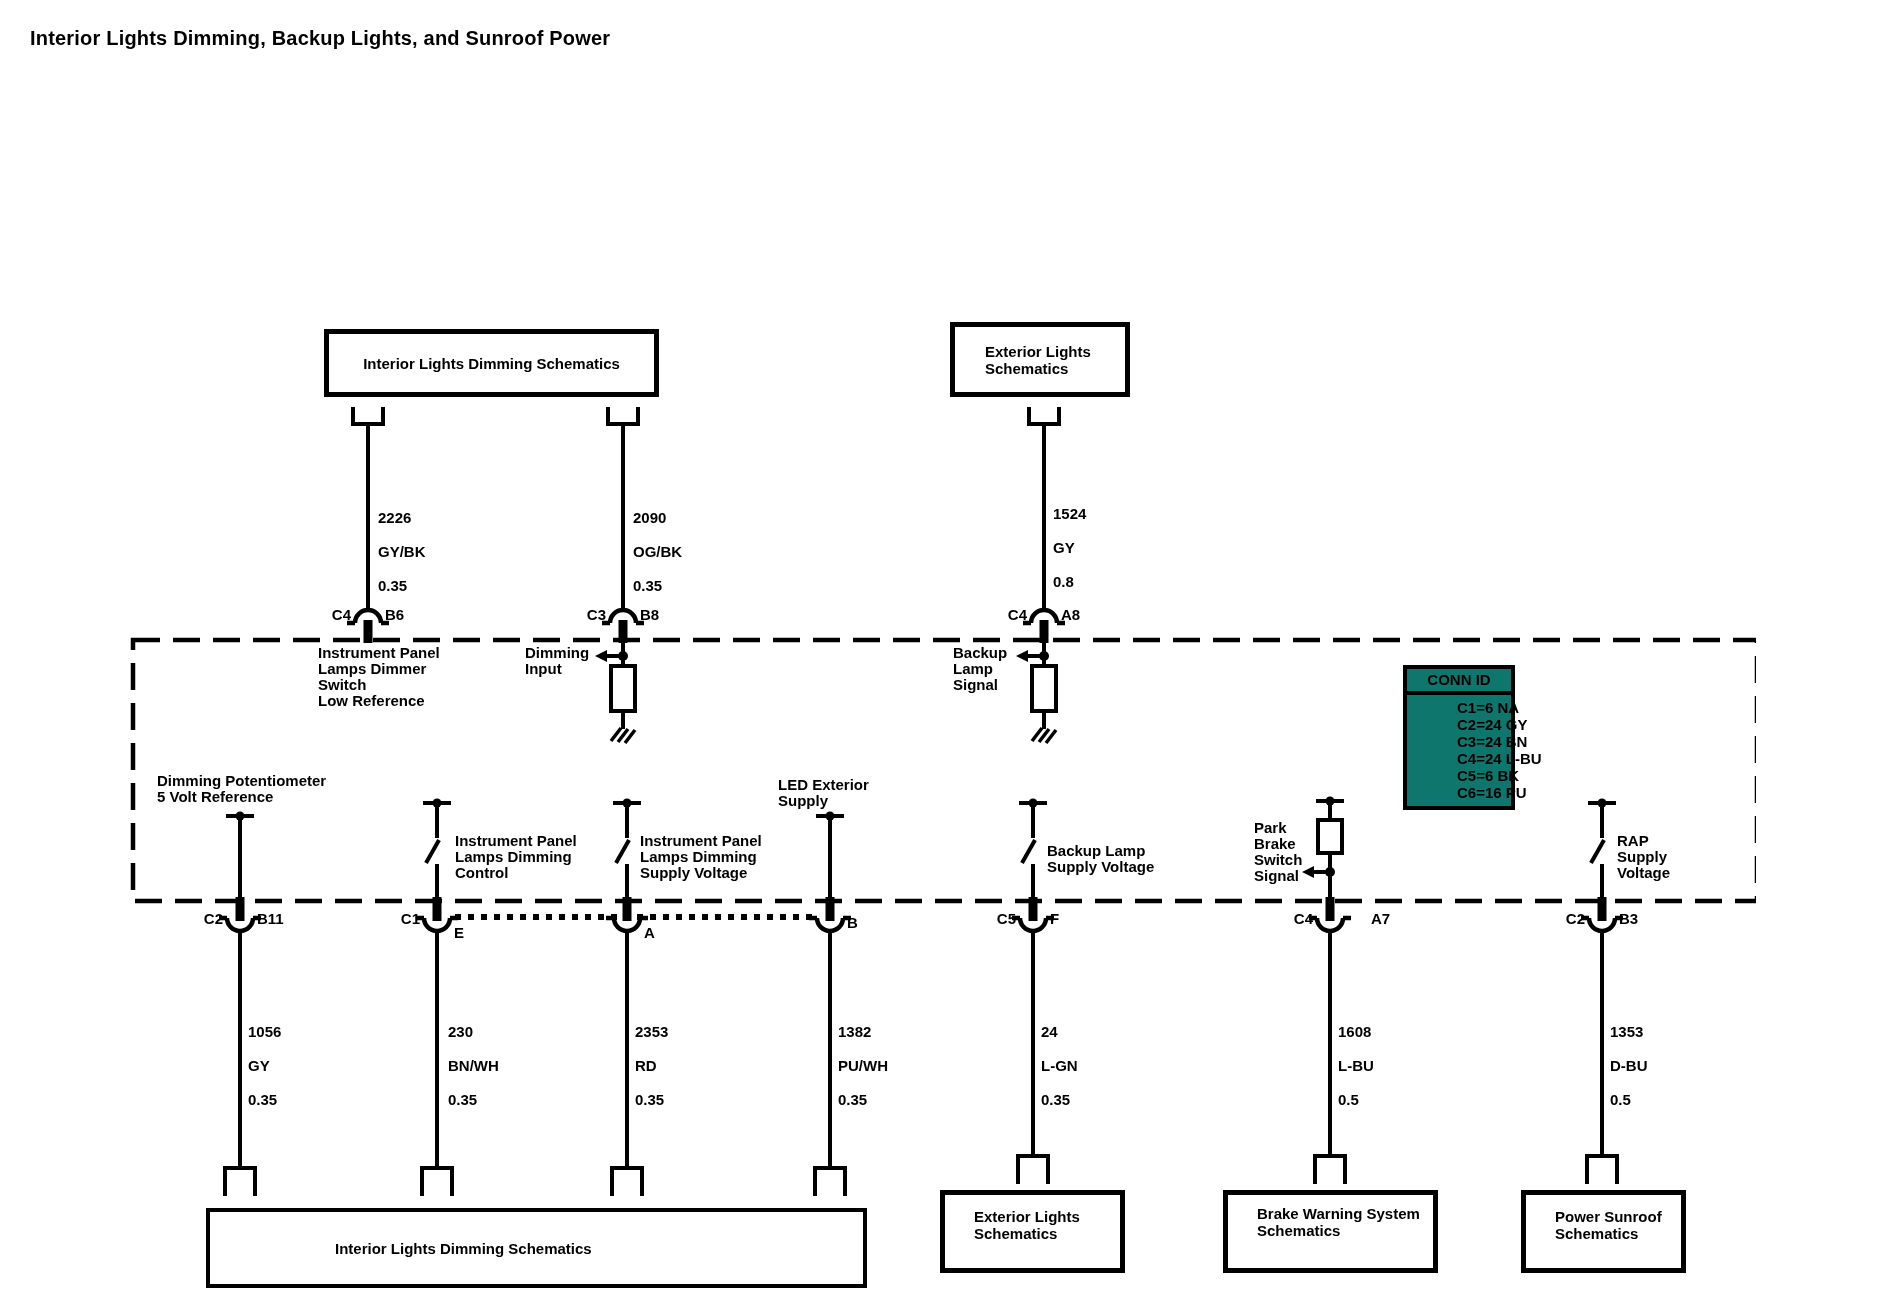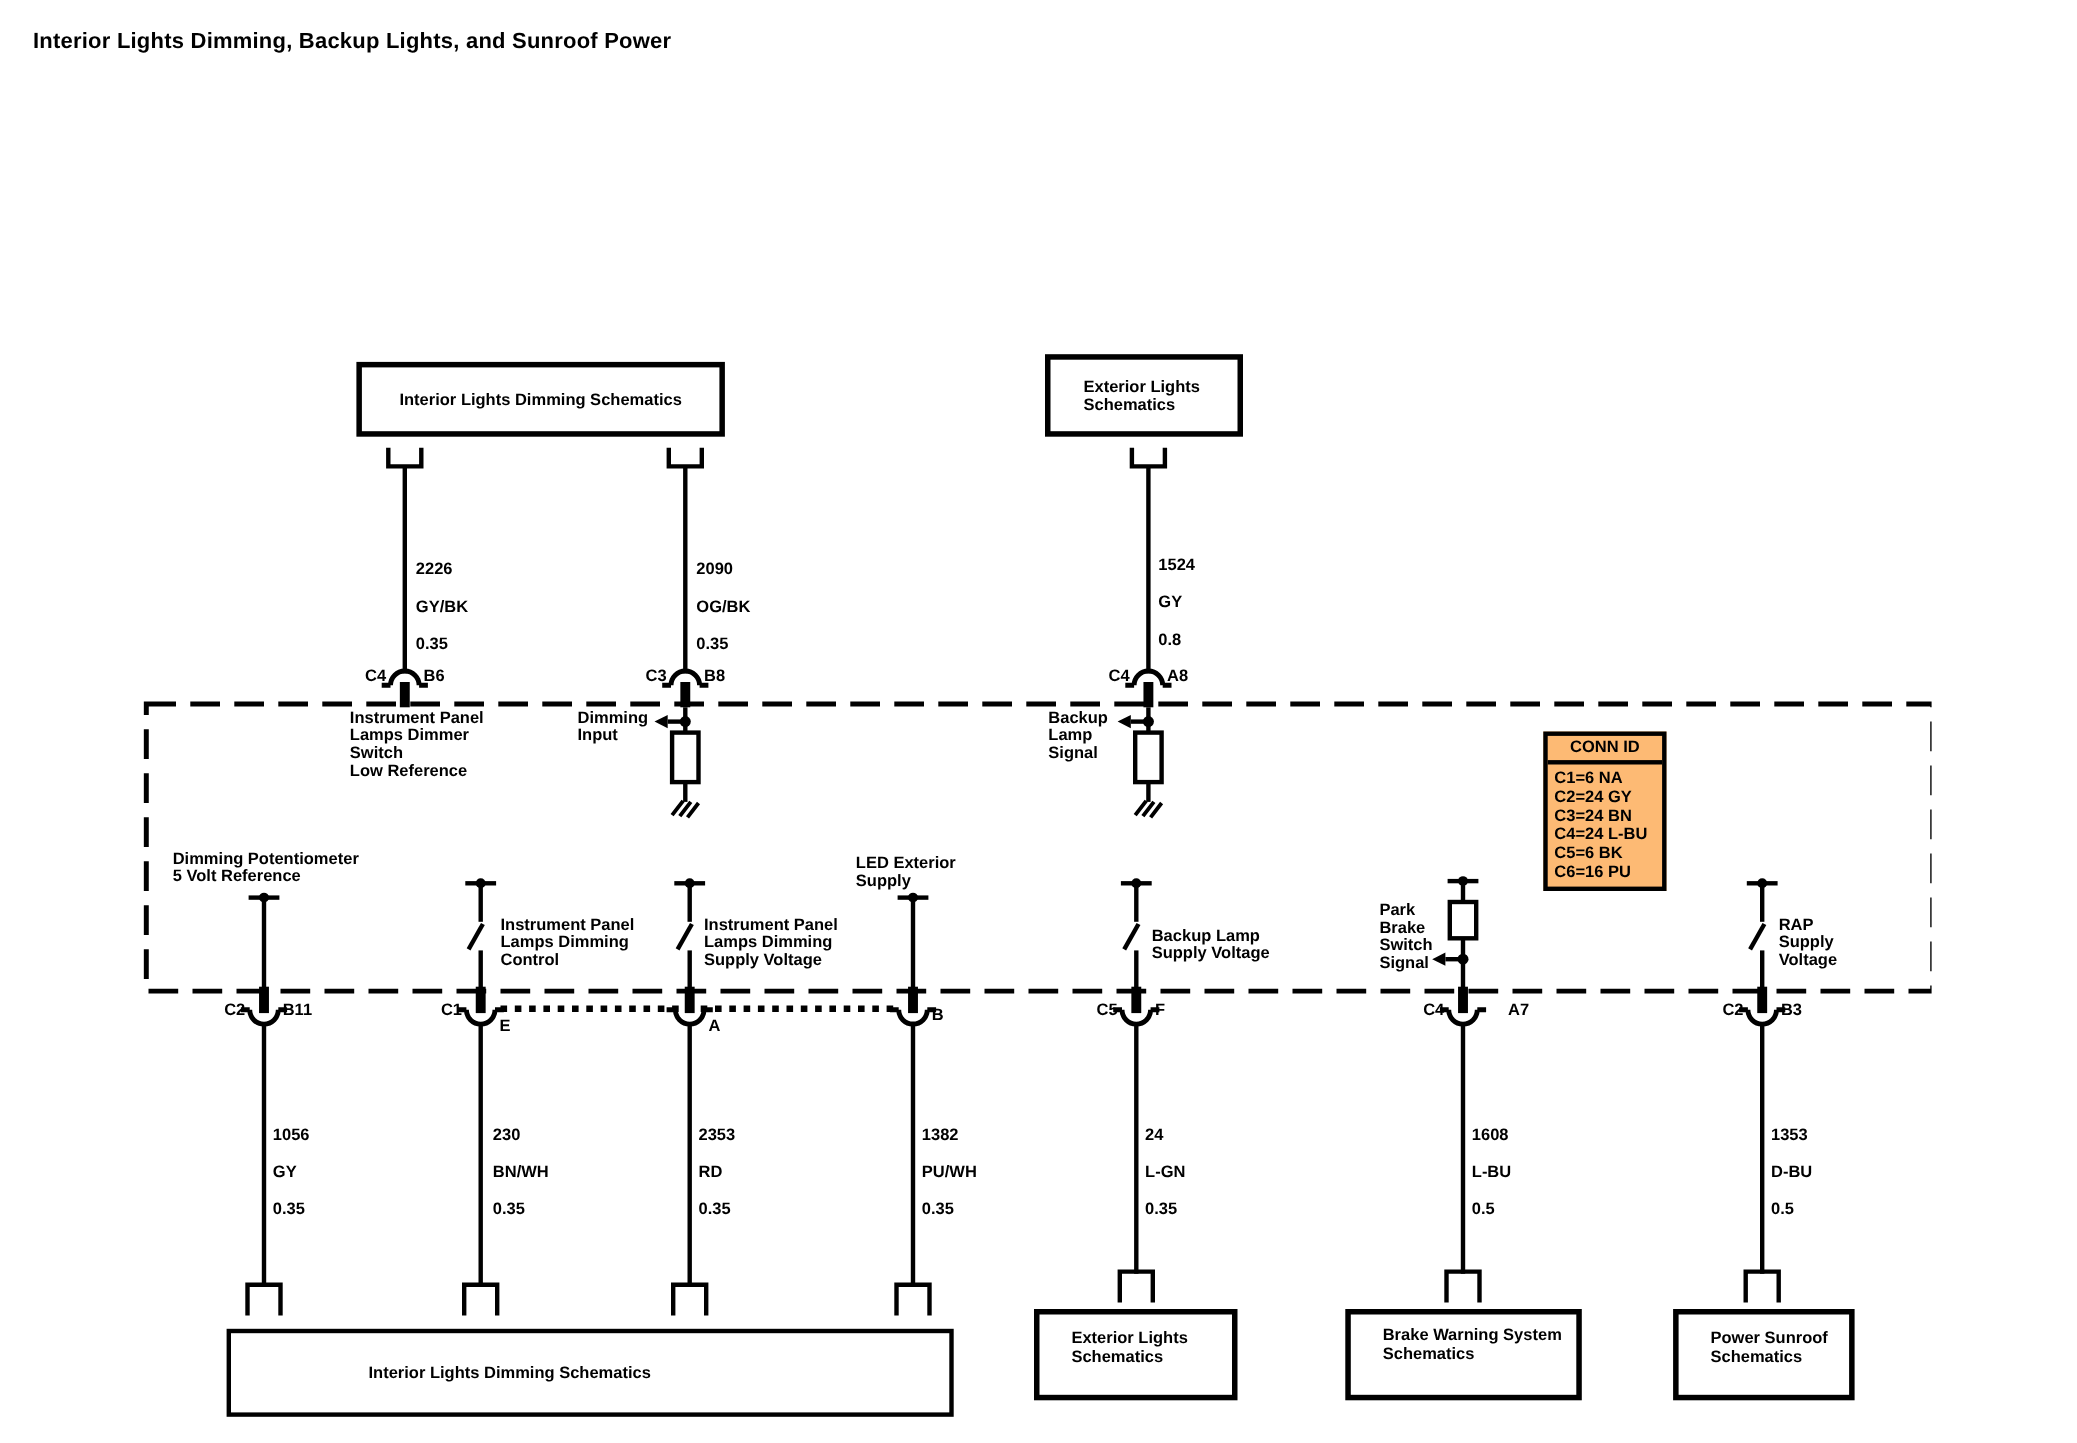--- a/index.html
+++ b/index.html
@@ -22,31 +22,31 @@
   .cl { position:absolute; font:bold 15px/17px "Liberation Sans", sans-serif; white-space:nowrap; }
   .cl.r { width:44px; text-align:right; }
   .box {
     position:absolute; border:4px solid #000; background:#ffffff;
     display:flex; align-items:center; box-sizing:border-box;
     font:bold 15px/17px "Liberation Sans", sans-serif; white-space:pre-line;
   }
   .box.b5 { border-width:5px; }
   #conn-table {
     position:absolute; left:1403px; top:665px; width:112px;
-    border:4px solid #000; background:#fdba74; box-sizing:border-box;
+    border:4px solid #000; background:#0f766e; box-sizing:border-box;
   }
   #conn-table .hd {
     font:bold 15px/22px "Liberation Sans", sans-serif; text-align:center;
     border-bottom:4px solid #000;
   }
   #conn-table .rw {
     font:bold 15px/17px "Liberation Sans", sans-serif;
     padding-left:6px; white-space:nowrap;
   }
-  #conn-table .rows { padding:4px 0 5px 0; }
+  #conn-table .rows { padding:4px 0 5px 0;margin-left:44px; }
 </style>
 </head>
 <body>
 
 <div id="page">
 
   <svg id="diagram-svg" width="1888" height="1312" viewBox="0 0 1888 1312">
     <g stroke="#000" fill="none">
 
       <rect x="133" y="640" width="1624" height="261" stroke-width="4.5" stroke-dasharray="27 13"></rect>

